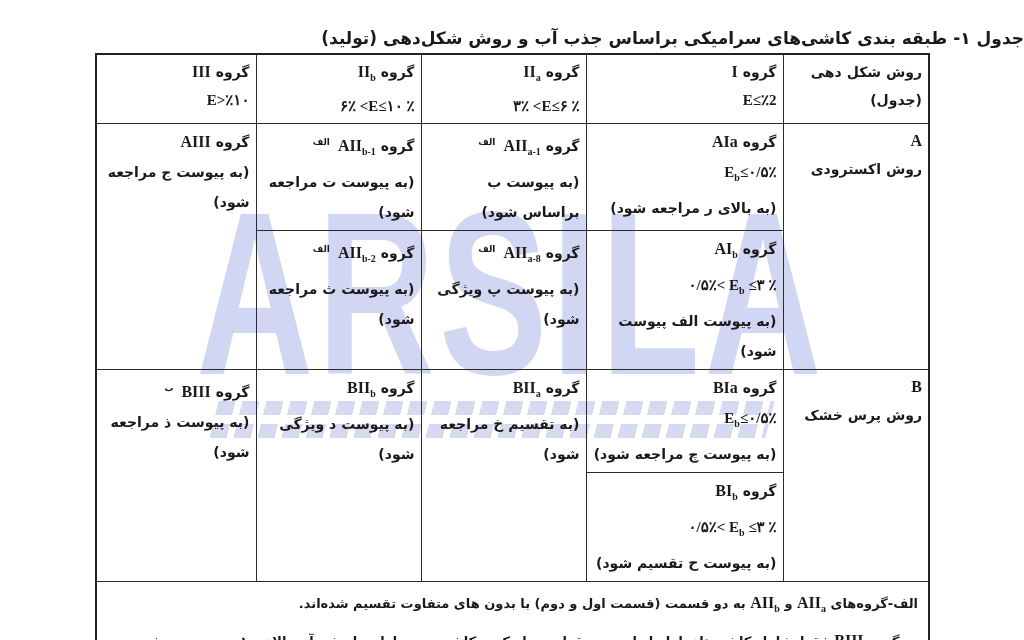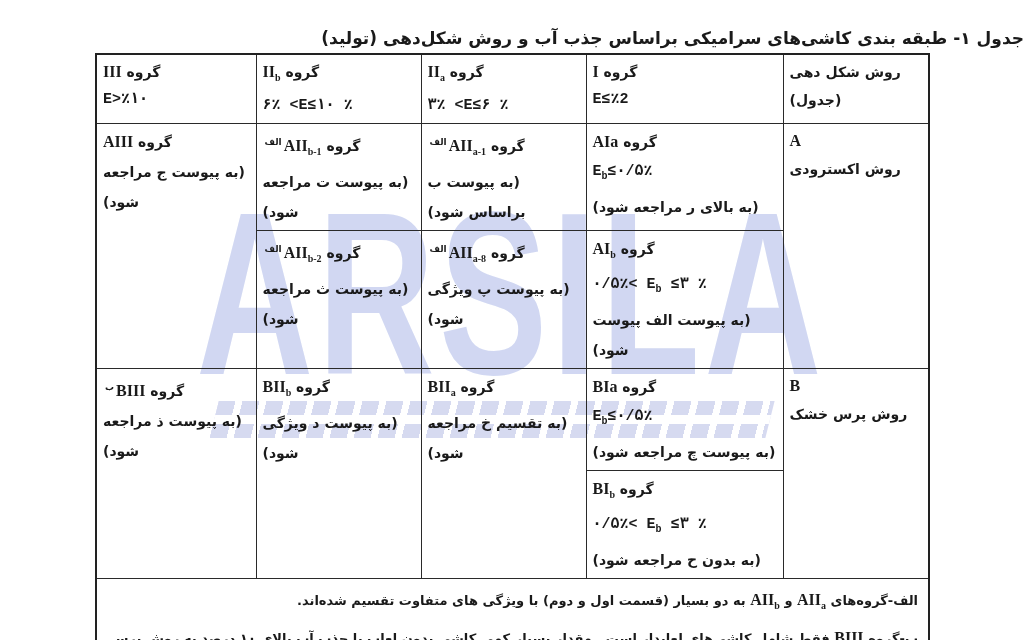--- a/index.html
+++ b/index.html
@@ -34,32 +34,32 @@
 
   
   table.tbl{
     position:absolute;left:95px;top:53px;z-index:2;
     width:833px;border-collapse:collapse;table-layout:fixed;
     direction:rtl;background:transparent;
     border:2px solid #222;
   }
   .tbl td,.tbl th{
     border:1px solid #2a2a2a;
-    vertical-align:top;text-align:left;
+    vertical-align:top;text-align:right;
     padding:3px 6px;
     font-size:14px;font-weight:bold;line-height:30px;
     background:transparent;
   }
   .tbl th{line-height:28px;}
   .cl{white-space:normal;}
   .lat{font-family:"Liberation Serif",serif;font-size:16px;}
   .lat sub{font-size:10px;}
-  sup.fn{font-size:9px;margin:0 2px;}
+  sup.fn{font-size:9px;margin:0 8px;}
   .formula{
-    font-family:Liberation Mono, monospace;font-size:15px;
+    font-family:Liberation Serif, serif;font-size:15px;
     direction:ltr;unicode-bidi:bidi-override;
   }
   .formula sub{font-size:10px;}
   .m-letter{font-family:"Liberation Serif",serif;font-size:16px;line-height:28px;}
   .m-name{line-height:28px;}
 
   tr.h-head{height:62px;}
   tr.r-a1{height:97px;}
   tr.r-a2{height:121px;}
   tr.r-b1{height:102px;}
@@ -172,32 +172,32 @@
       <td rowspan="2">
         <div class="cl"><span>گروه</span> <span class="lat"><span>BIII</span></span><sup class="fn">ب</sup></div>
         <div class="cl">(به پیوست ذ مراجعه شود)</div>
       </td>
     </tr>
 
     <tr class="r-b2">
       <td>
         <div class="cl"><span>گروه</span> <span class="lat"><span>BI</span><sub>b</sub></span></div>
         <div class="cl formula"><span>۰/۵٪&lt; E</span><sub>b</sub><span> ≤۳ ٪</span></div>
-        <div class="cl">(به بدون ح مراجعه شود)</div>
+        <div class="cl">(به پیوست ح تقسیم شود)</div>
       </td>
     </tr>
 
     <tr>
       <td colspan="5" class="notes">
         <div class="fnl">
           <span>الف-گروه‌های</span>
           <span class="lat"><span>AII</span><sub>a</sub></span>
           <span>و</span>
           <span class="lat"><span>AII</span><sub>b</sub></span>
-          <span>به دو بسیار (قسمت اول و دوم) با ویژگی های متفاوت تقسیم شده‌اند.</span>
+          <span>به دو قسمت (قسمت اول و دوم) با بدون های متفاوت تقسیم شده‌اند.</span>
         </div>
         <div class="fnl">
           <span>ب-گروه</span>
           <span class="lat">BIII</span>
           <span>فقط شامل کاشی‌های لعابدار است . مقدار بسیار کمی کاشی بدون لعاب با جذب آب بالای ۱۰ درصد به روش پرس</span>
         </div>
 
       </td>
     </tr>
   </tbody>

